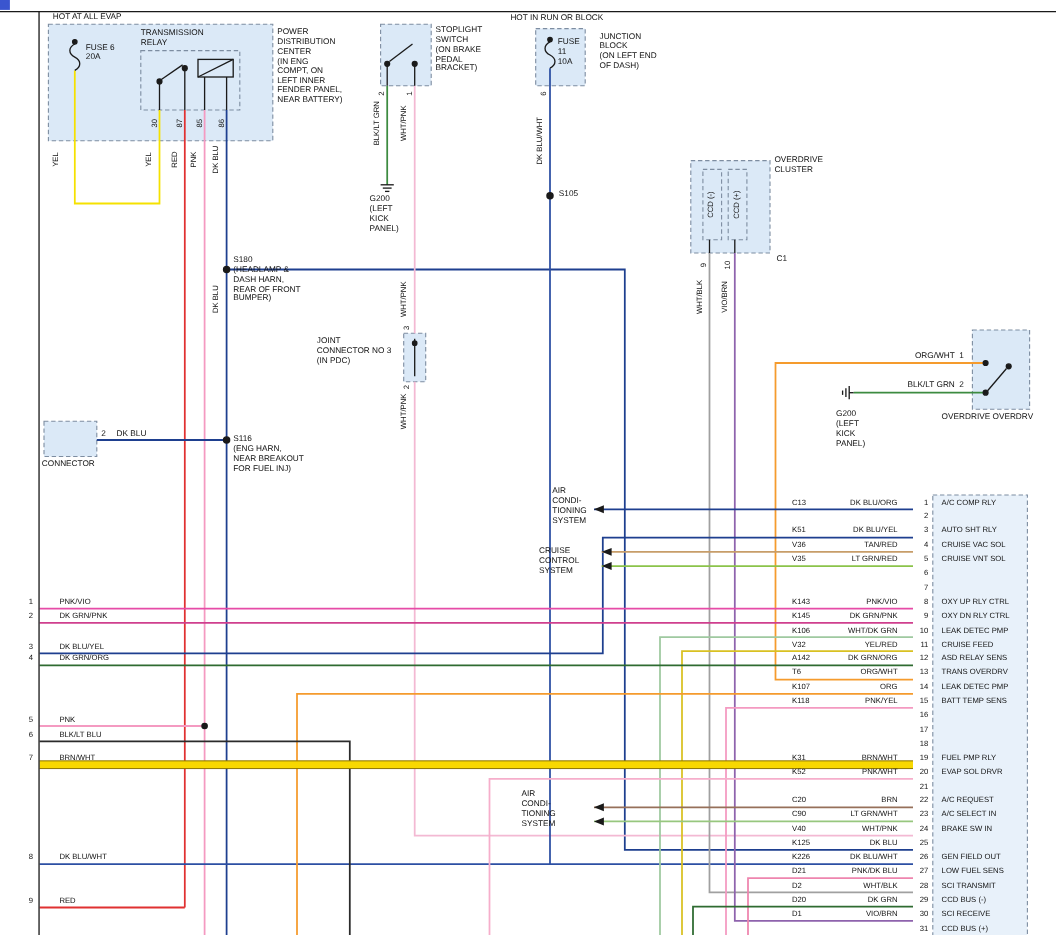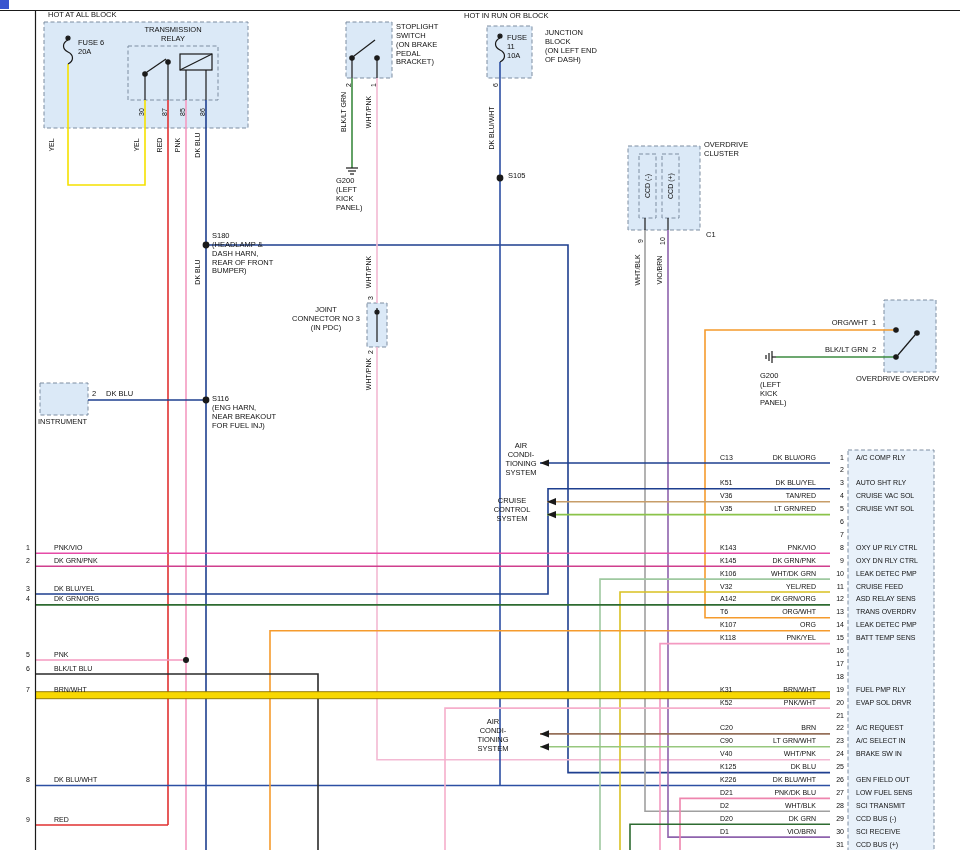--- a/index.html
+++ b/index.html
@@ -1,20 +1,20 @@
 <!DOCTYPE html>
 <html><head>
 <meta charset="utf-8">
 <style>
   html,body{margin:0;padding:0}
   body{font-family:"Liberation Sans",sans-serif;background:#ffffff}
   #stage{position:relative;width:960px;height:850px;background:#fff;overflow:hidden}
   #stage svg{position:absolute;left:0;top:0}
   .lbl{position:absolute;font-size:7.5px;line-height:1.18;color:#111;white-space:pre-line}
-  .c{text-align:center}
+  .c{text-align:left}
   .r{text-align:right}
   .vlbl{position:absolute;font-size:7px;line-height:1;color:#111;white-space:nowrap;
         transform:translate(-50%,-50%) rotate(-90deg)}
   .cell{position:absolute;font-size:7px;line-height:1;color:#111;white-space:nowrap}
   .cell.r{text-align:right}
   .dbox{fill:#dbe9f7;stroke:#7d8da1;stroke-width:1;stroke-dasharray:4 2.5}
   .dbox2{fill:none;stroke:#7d8da1;stroke-width:1;stroke-dasharray:4 2.5}
   .pcmbox{fill:#e8f1fa;stroke:#7d8da1;stroke-width:1;stroke-dasharray:4 2.5}
   .blk{stroke:#1a1a1a;stroke-width:1.2}
 </style>
@@ -144,21 +144,29 @@
     <polygon points="540,746.8 549,743.2 549,750.4"></polygon>
   </g>
 
   <g>
     <rect x="0" y="0" width="9" height="9" fill="#3a55cf"></rect>
     <line class="blk" x1="0" y1="10.5" x2="960" y2="10.5"></line>
     <line class="blk" x1="35.5" y1="10.5" x2="35.5" y2="850"></line>
   </g>
 </svg>
 
-<div class="lbl" style="left:48px;top:11px">HOT AT ALL BLOCK</div>
+<div class="lbl" style="left:48px;top:11px">HOT AT ALL EVAP</div>
+<div class="lbl" style="left:252px;top:25px">POWER
+DISTRIBUTION
+CENTER
+(IN ENG
+COMPT, ON
+LEFT INNER
+FENDER PANEL,
+NEAR BATTERY)</div>
 <div class="lbl c" style="left:128px;top:26px;width:90px">TRANSMISSION
 RELAY</div>
 <div class="lbl" style="left:78px;top:39px">FUSE 6
 20A</div>
 <div class="lbl" style="left:396px;top:23px">STOPLIGHT
 SWITCH
 (ON BRAKE
 PEDAL
 BRACKET)</div>
 <div class="lbl" style="left:464px;top:12px">HOT IN RUN OR BLOCK</div>
@@ -179,21 +187,21 @@
 <div class="lbl" style="left:508px;top:172px">S105</div>
 <div class="lbl" style="left:212px;top:232px">S180
 (HEADLAMP &amp;
 DASH HARN,
 REAR OF FRONT
 BUMPER)</div>
 <div class="lbl" style="left:212px;top:395px">S116
 (ENG HARN,
 NEAR BREAKOUT
 FOR FUEL INJ)</div>
-<div class="lbl" style="left:38px;top:418px">INSTRUMENT</div>
+<div class="lbl" style="left:38px;top:418px">CONNECTOR</div>
 <div class="lbl" style="left:92px;top:390px">2</div>
 <div class="lbl" style="left:106px;top:390px">DK BLU</div>
 <div class="lbl c" style="left:288px;top:306px;width:76px">JOINT
 CONNECTOR NO 3
 (IN PDC)</div>
 <div class="lbl r" style="left:826px;top:319px;width:42px">ORG/WHT</div>
 <div class="lbl" style="left:872px;top:319px">1</div>
 <div class="lbl r" style="left:814px;top:346px;width:54px">BLK/LT GRN</div>
 <div class="lbl" style="left:872px;top:346px">2</div>
 <div class="lbl" style="left:856px;top:375px">OVERDRIVE OVERDRV</div>

